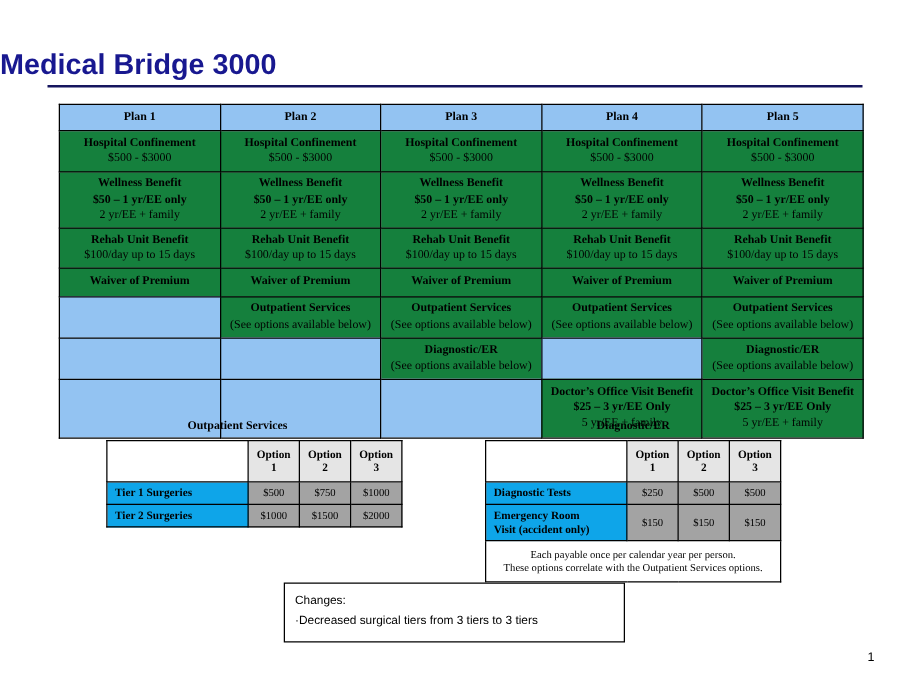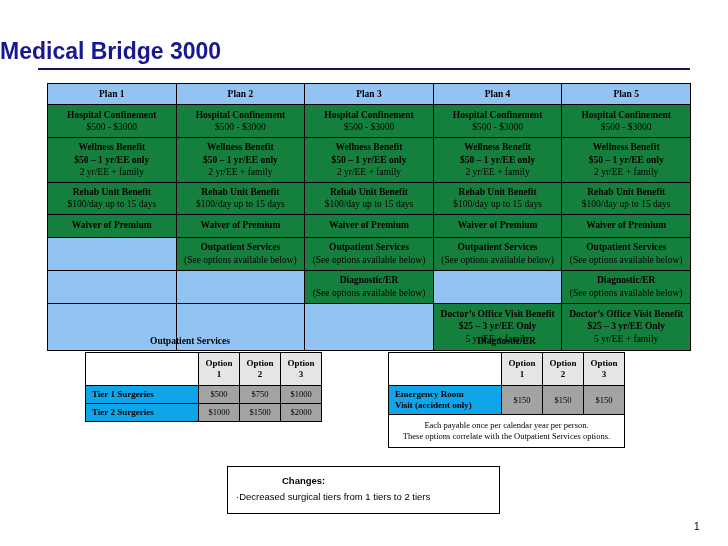--- a/index.html
+++ b/index.html
@@ -144,21 +144,21 @@
     width: 273px;
     border: 1px solid #000;
     background: #ffffff;
     padding: 6px 8px 8px 8px;
     font-family: "Liberation Sans", sans-serif;
     font-size: 9.5px;
     line-height: 16px;
     color: #000;
     box-sizing: border-box;
   }
-  #changes-title { font-weight: bold; display: block; margin-left: 46px; }
+  #changes-title { font-weight: normal; display: block; }
   .change-item { display: block; white-space: nowrap; }
 
   
   #page-number {
     position: absolute;
     top: 521px;
     left: 694px;
     width: 20px;
     font-family: "Liberation Sans", sans-serif;
     font-size: 10px;
@@ -350,29 +350,35 @@
 <div class="sub-caption" id="caption-diagnostic">Diagnostic/ER</div>
 <table class="sub-table" id="diagnostic-table">
   <tbody id="diagnostic-body">
       <tr>
         <td class="blank-head" style="width: 104px;">&nbsp;</td>
         <td class="opt-head">Option<br>1</td>
         <td class="opt-head">Option<br>2</td>
         <td class="opt-head">Option<br>3</td>
       </tr>
       <tr>
+        <td class="row-label">Diagnostic Tests</td>
+        <td class="val">$250</td>
+        <td class="val">$500</td>
+        <td class="val">$500</td>
+      </tr>
+      <tr>
         <td class="row-label">Emergency Room<br>Visit (accident only)</td>
         <td class="val">$150</td>
         <td class="val">$150</td>
         <td class="val">$150</td>
       </tr>
       <tr>
         <td class="note" colspan="4">Each payable once per calendar year per person.<br>These options correlate with the Outpatient Services options.</td>
       </tr>
     </tbody>
 </table>
 
 <div id="changes-box">
   <span id="changes-title">Changes:</span>
-  <span class="change-item">·Decreased surgical tiers from 1 tiers to 2 tiers</span>
+  <span class="change-item">·Decreased surgical tiers from 3 tiers to 3 tiers</span>
 </div>
 
 <div id="page-number">1</div>
 
 </body></html>

